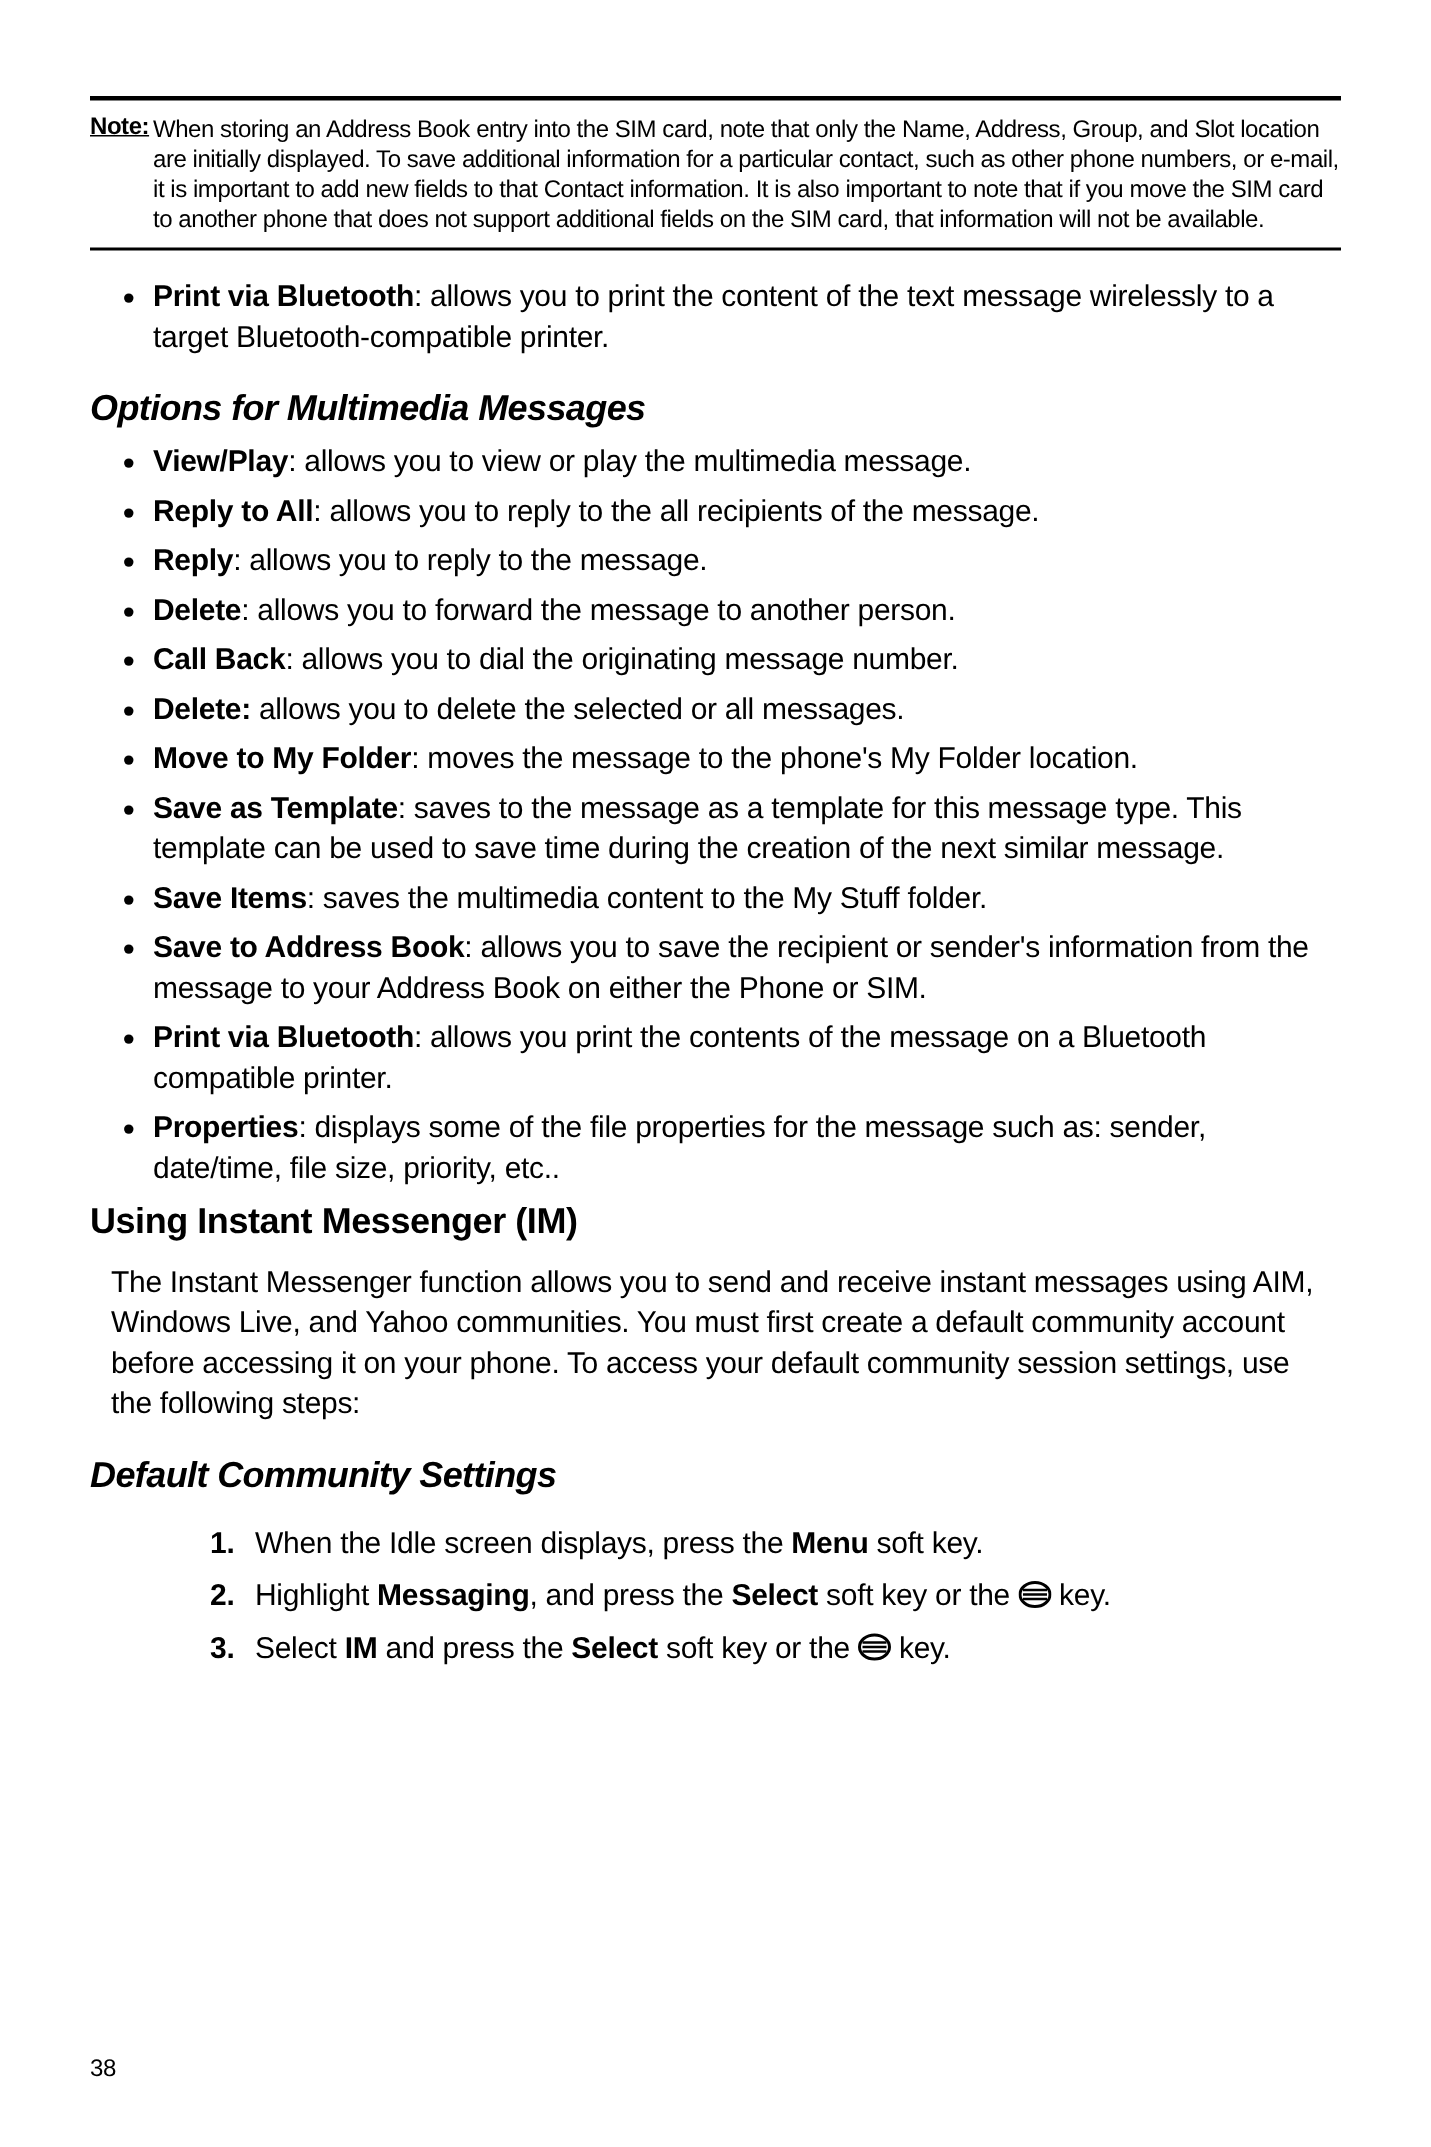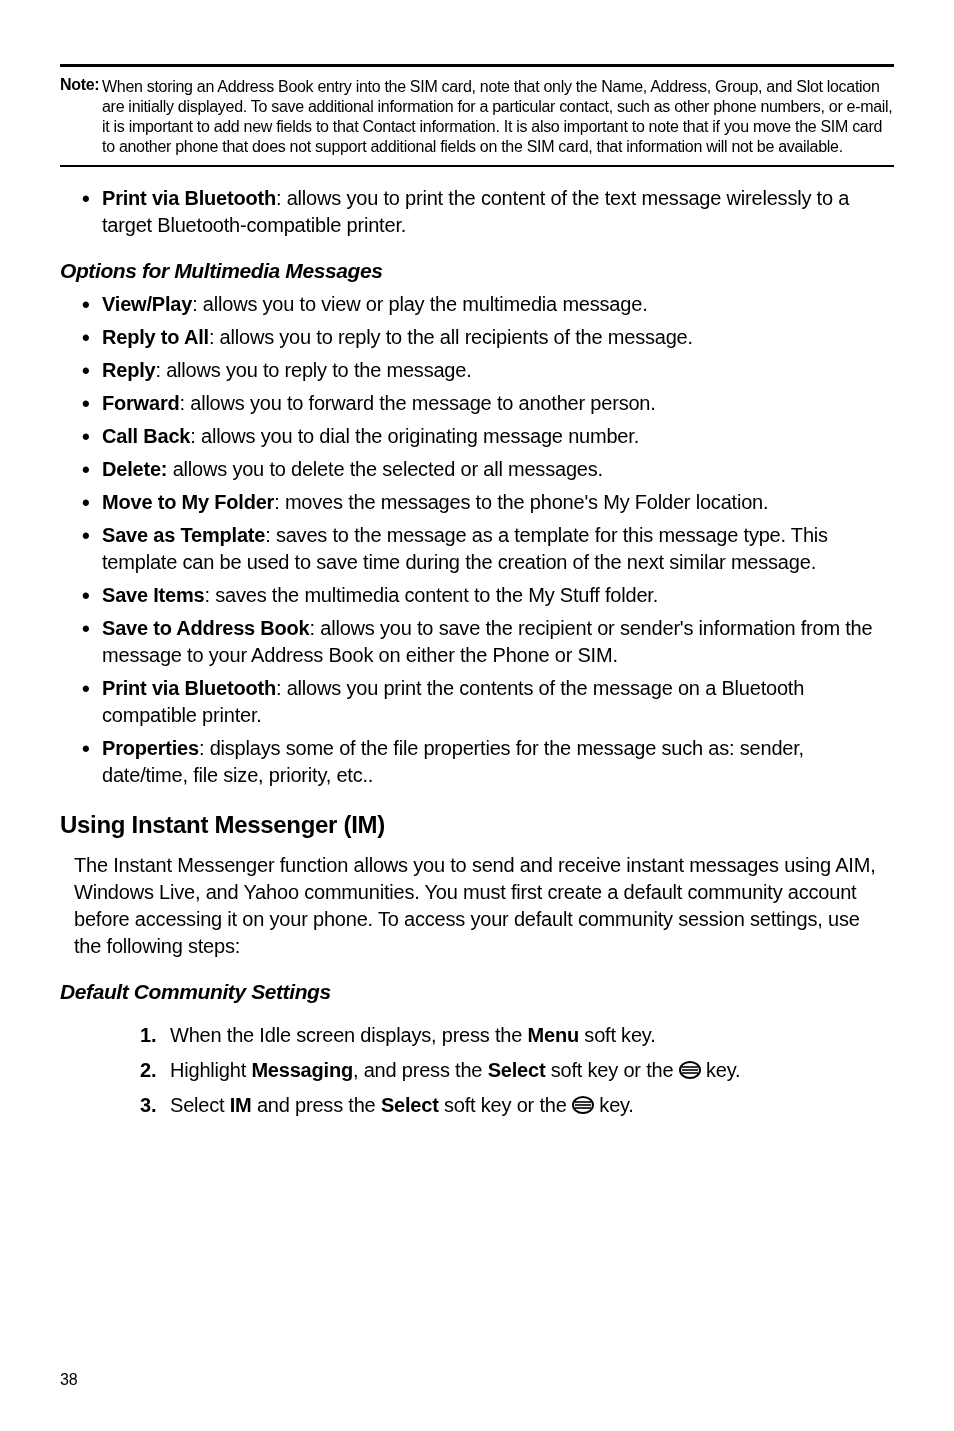--- a/index.html
+++ b/index.html
@@ -17,21 +17,21 @@
   .note-rule {
     border-top: 3px solid #000;
     margin: 4px 0 8px 0;
   }
   .note-block {
     font-size: 16px;
     line-height: 1.25;
     font-stretch: condensed;
     letter-spacing: -0.3px;
   }
-  .note-block .note-label { font-weight: 700; }
+  .note-block .note-label { font-weight: 700; text-decoration: underline; }
   .note-body {
     display: block;
     padding-left: 42px;
     margin-top: -18px;
   }
   .note-rule.bottom { margin: 8px 0 18px 0; border-top-width: 2px; }
   .bullets { list-style: none; padding-left: 22px; }
   .bullets li { position: relative; padding-left: 20px; margin: 6px 0; }
   .bullets li::before {
     content: "•";
@@ -39,29 +39,29 @@
     left: 0;
     top: -1px;
     font-size: 22px;
     font-weight: 700;
   }
   .b { font-weight: 700; }
   h2.italic {
     font-family: "Arial Black", "Helvetica Neue", Arial, sans-serif;
     font-style: italic;
     font-weight: 900;
-    font-size: 21px;
+    font-size: 24px;
     margin: 18px 0 6px 0;
     letter-spacing: -0.4px;
   }
   h2.sans {
     font-family: "Arial Black", "Helvetica Neue", Arial, sans-serif;
     font-weight: 900;
     font-size: 24px;
-    margin: 20px 0 10px 0;
+    margin: 6px 0 10px 0;
     letter-spacing: -0.3px;
   }
   .para { margin: 6px 10px 6px 14px; }
   ol.steps {
     list-style: none;
     counter-reset: step;
     padding-left: 80px;
     margin-top: 16px;
   }
   ol.steps li {
@@ -103,24 +103,24 @@
     <span class="b">Print via Bluetooth</span><span>: allows you to print the content of the text message wirelessly to a target Bluetooth-compatible printer.</span>
   </li>
 </ul>
 
 <h2 class="italic">Options for Multimedia Messages</h2>
 
 <ul class="bullets">
   <li><span class="b">View/Play</span><span>: allows you to view or play the multimedia message.</span></li>
   <li><span class="b">Reply to All</span><span>: allows you to reply to the all recipients of the message.</span></li>
   <li><span class="b">Reply</span><span>: allows you to reply to the message.</span></li>
-  <li><span class="b">Forward</span><span>: allows you to forward the message to another person.</span></li>
+  <li><span class="b">Delete</span><span>: allows you to forward the message to another person.</span></li>
   <li><span class="b">Call Back</span><span>: allows you to dial the originating message number.</span></li>
   <li><span class="b">Delete:</span><span> allows you to delete the selected or all messages.</span></li>
-  <li><span class="b">Move to My Folder</span><span>: moves the messages to the phone's My Folder location.</span></li>
+  <li><span class="b">Move to My Folder</span><span>: moves the message to the phone's My Folder location.</span></li>
   <li><span class="b">Save as Template</span><span>: saves to the message as a template for this message type. This template can be used to save time during the creation of the next similar message.</span></li>
   <li><span class="b">Save Items</span><span>: saves the multimedia content to the My Stuff folder.</span></li>
   <li><span class="b">Save to Address Book</span><span>: allows you to save the recipient or sender's information from the message to your Address Book on either the Phone or SIM.</span></li>
   <li><span class="b">Print via Bluetooth</span><span>: allows you print the contents of the message on a Bluetooth compatible printer.</span></li>
   <li><span class="b">Properties</span><span>: displays some of the file properties for the message such as: sender, date/time, file size, priority, etc..</span></li>
 </ul>
 
 <h2 class="sans">Using Instant Messenger (IM)</h2>
 
 <p class="para">The Instant Messenger function allows you to send and receive instant messages using AIM, Windows Live, and Yahoo communities. You must first create a default community account before accessing it on your phone. To access your default community session settings, use the following steps:</p>

